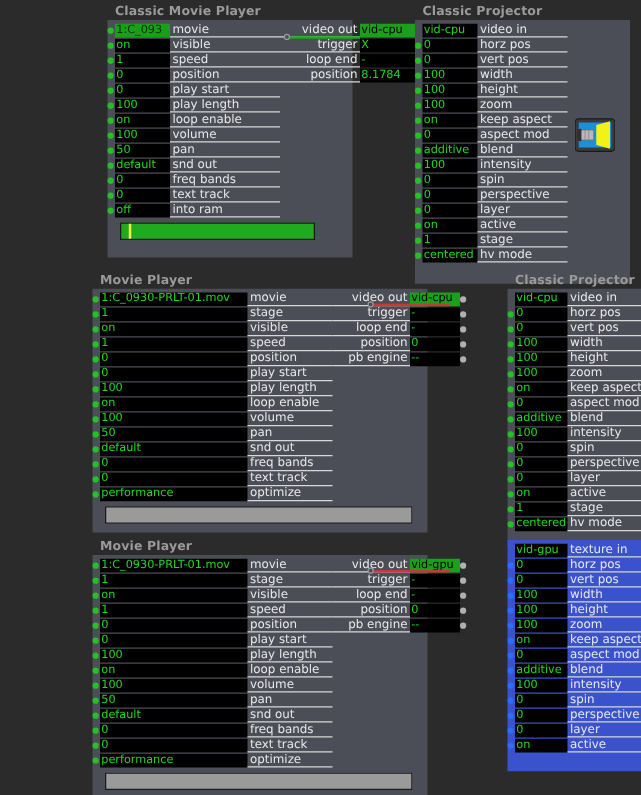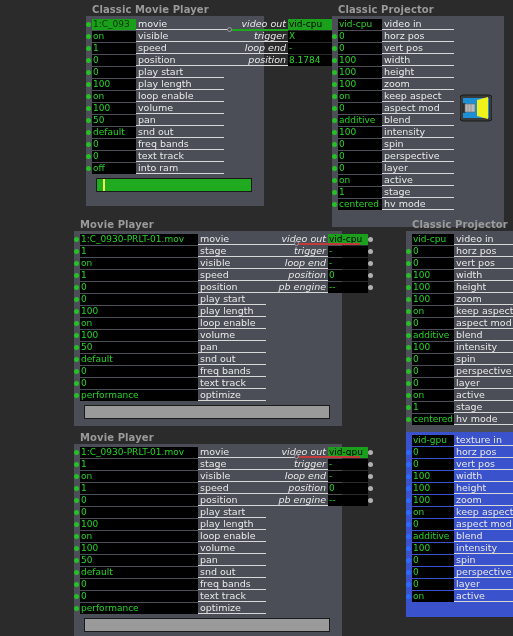--- a/index.html
+++ b/index.html
@@ -43,21 +43,21 @@
   .val.sel{ background:#1aa01a; color:#000; }
   .val.selg{ background:#18a018; color:#0b2f0b; }
 
   .lbl{
     color:#e8e8e8; font-size:9.5px; line-height:11px;
     height:11px; white-space:nowrap;
     border-bottom:1px solid #d8d8d8;
     padding-left:2px; padding-right:6px;
     display:flex; align-items:center;
   }
-  .lbl.right{ justify-content:flex-end; padding-right:2px; padding-left:6px;font-style:italic; }
+  .lbl.right{ justify-content:flex-end; padding-right:2px; padding-left:6px; }
 
   .outrow{ display:flex; align-items:center; height:12px; }
 
   .progress{
     position:absolute; border:1px solid #1a1a1a;
     background:#1faa1f;
   }
   .progress .head{ position:absolute; top:0; bottom:0; width:2px; background:#f2f24a; }
   .graybar{
     position:absolute; border:1px solid #1a1a1a; background:#9a9a9a;
@@ -72,21 +72,21 @@
     position:absolute; width:5px; height:5px; border-radius:50%;
     border:1px solid #9a9a9a; background:#4b4e56;
   }
 </style>
 </head>
 <body>
 
 <div id="stage">
     <div class="node" style="left: 38px; top: 4px;">
       <div class="node-title">Classic Movie Player</div>
-      <div class="node-body" style="width: 178px; min-height: 190px;">
+      <div class="node-body" style="width: 196px; min-height: 190px;">
         <div class="cols">
           <div class="col">
             <div class="row">
               <span class="port green"></span>
               <div class="val selg" style="width: 44px;">1:C_093</div>
               <div class="lbl" style="width: 88px;">movie</div>
             </div>
             <div class="row">
               <span class="port green"></span>
               <div class="val" style="width: 44px;">on</div>

